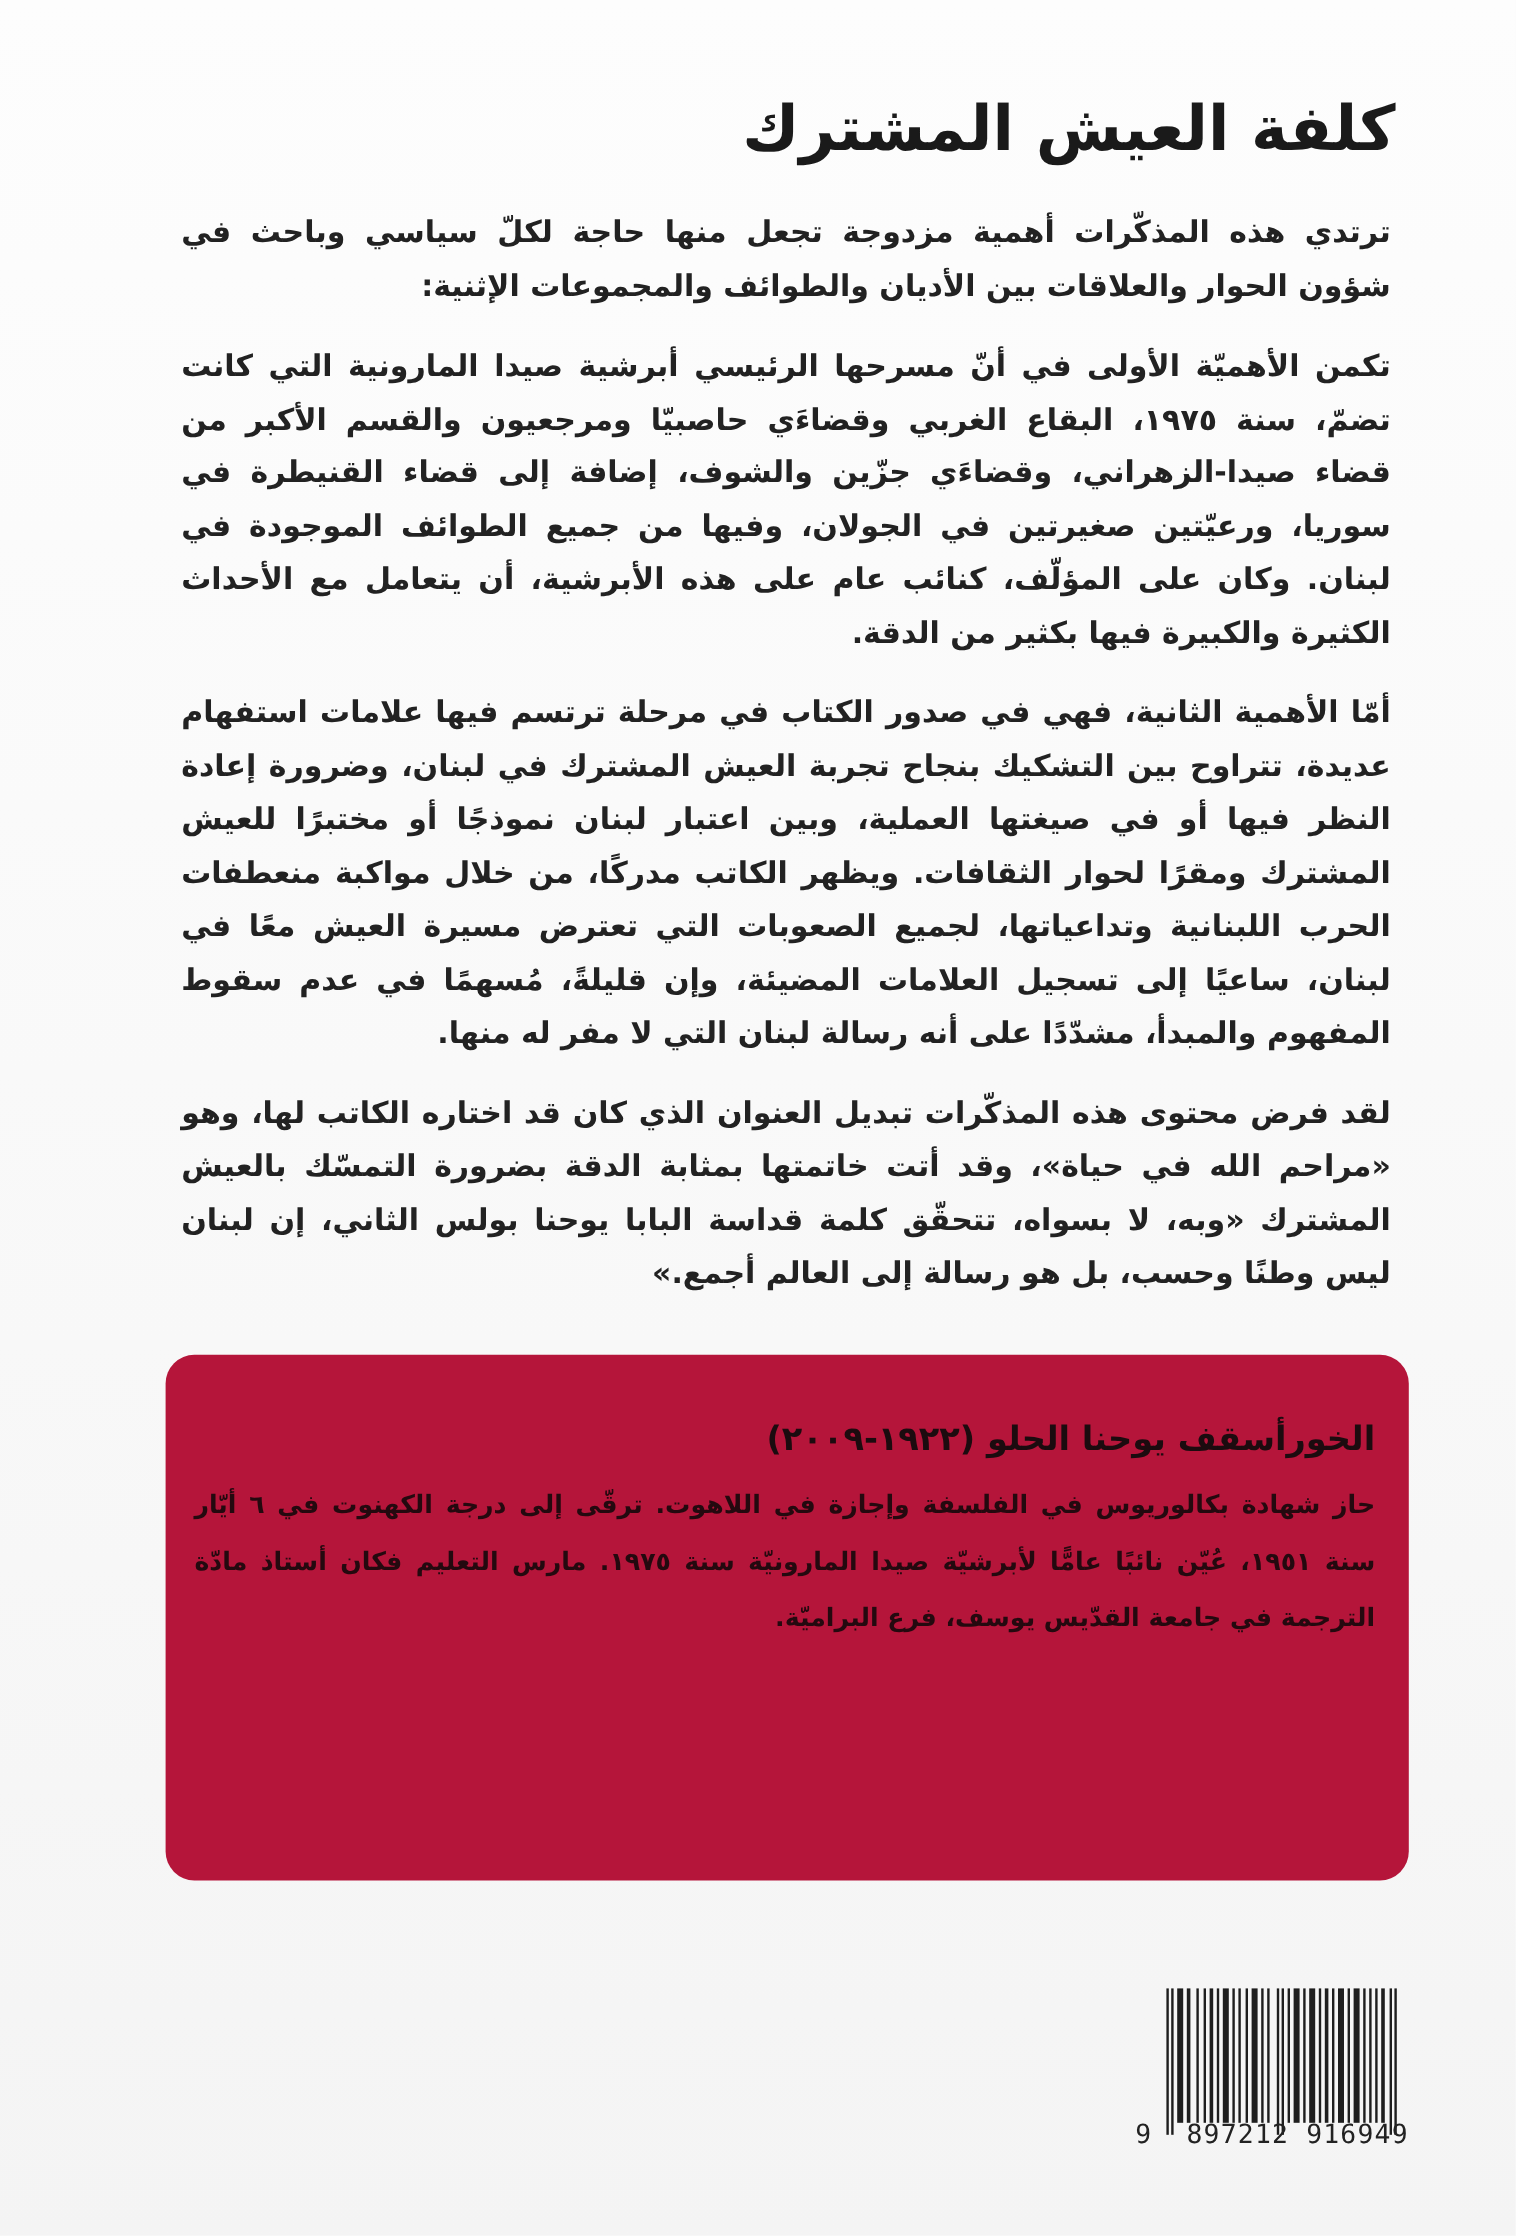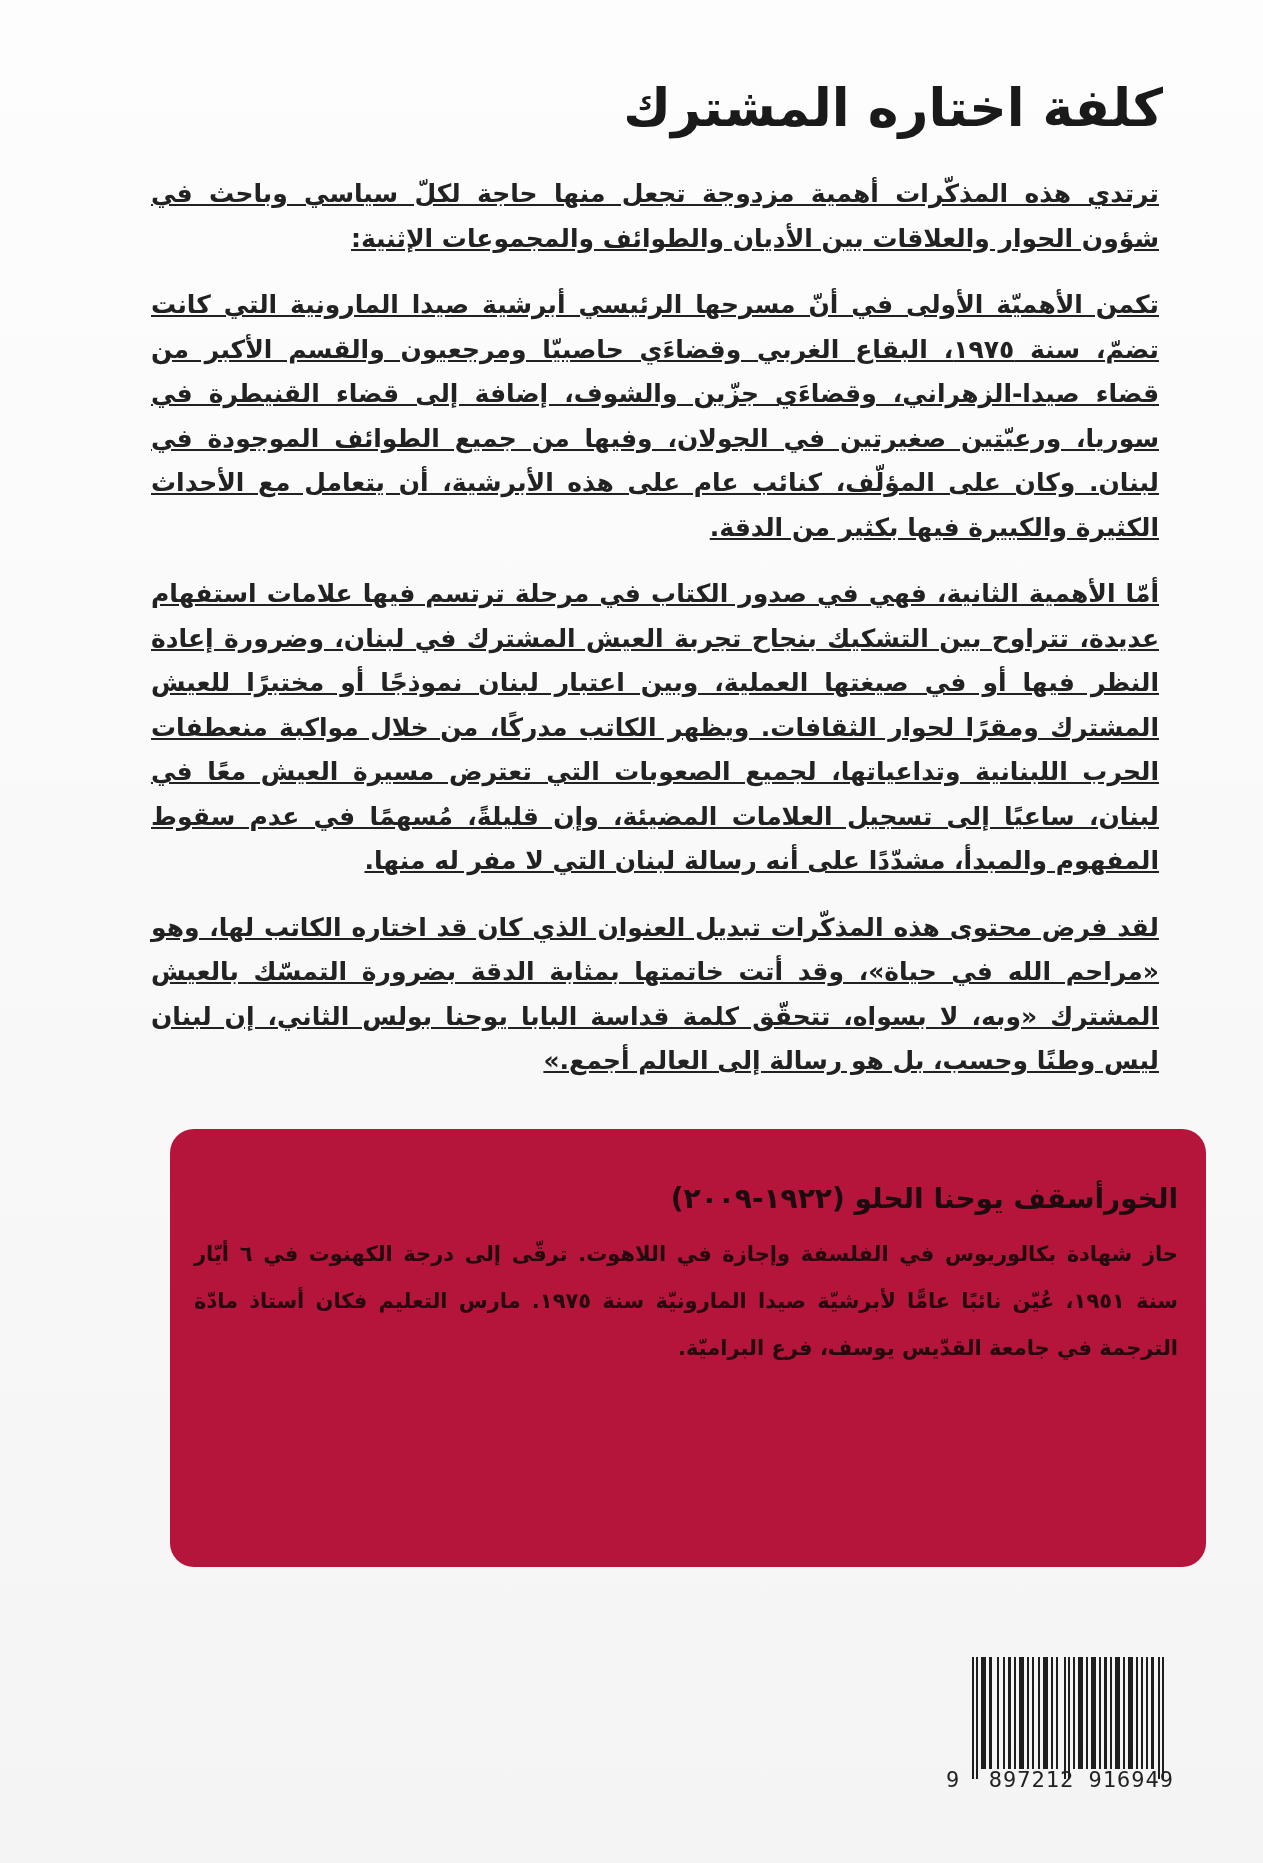--- a/index.html
+++ b/index.html
@@ -39,38 +39,36 @@
       right: 104px;
       top: 172px;
       width: 1008px;
       direction: rtl;
       text-align: justify;
       text-align-last: right;
       font-size: 25px;
       font-weight: bold;
       line-height: 44.5px;
       color: #222;
-      text-decoration: underline;
     }
     .body-text p {
       margin: 0 0 22px 0;
     }
     .bio-box {
       position: absolute;
       left: 138px;
       top: 1129px;
       width: 1036px;
       height: 438px;
       background: #b5153a;
       border-radius: 24px;
       box-sizing: border-box;
       padding: 48px 28px 0 24px;
       direction: rtl;
       color: #2a1015;
-      margin-left: 32px;
     }
     .bio-heading {
       font-size: 28px;
       font-weight: bold;
       line-height: 44px;
       text-align: right;
       margin: 0 0 10px 0;
       color: #1c0b0f;
     }
     .bio-text {
@@ -102,21 +100,21 @@
       color: #222;
       white-space: pre;
       letter-spacing: 1px;
     }
   </style>
 </head>
 <body>
 
 <div class="page">
 
-  <h1 class="book-title">كلفة اختاره المشترك</h1>
+  <h1 class="book-title">كلفة العيش المشترك</h1>
 
   <div class="body-text">
     <p>ترتدي هذه المذكّرات أهمية مزدوجة تجعل منها حاجة لكلّ سياسي وباحث في شؤون الحوار والعلاقات بين الأديان والطوائف والمجموعات الإثنية:</p>
     <p>تكمن الأهميّة الأولى في أنّ مسرحها الرئيسي أبرشية صيدا المارونية التي كانت تضمّ، سنة ١٩٧٥، البقاع الغربي وقضاءَي حاصبيّا ومرجعيون والقسم الأكبر من قضاء صيدا-الزهراني، وقضاءَي جزّين والشوف، إضافة إلى قضاء القنيطرة في سوريا، ورعيّتين صغيرتين في الجولان، وفيها من جميع الطوائف الموجودة في لبنان. وكان على المؤلّف، كنائب عام على هذه الأبرشية، أن يتعامل مع الأحداث الكثيرة والكبيرة فيها بكثير من الدقة.</p>
     <p>أمّا الأهمية الثانية، فهي في صدور الكتاب في مرحلة ترتسم فيها علامات استفهام عديدة، تتراوح بين التشكيك بنجاح تجربة العيش المشترك في لبنان، وضرورة إعادة النظر فيها أو في صيغتها العملية، وبين اعتبار لبنان نموذجًا أو مختبرًا للعيش المشترك ومقرًا لحوار الثقافات. ويظهر الكاتب مدركًا، من خلال مواكبة منعطفات الحرب اللبنانية وتداعياتها، لجميع الصعوبات التي تعترض مسيرة العيش معًا في لبنان، ساعيًا إلى تسجيل العلامات المضيئة، وإن قليلةً، مُسهمًا في عدم سقوط المفهوم والمبدأ، مشدّدًا على أنه رسالة لبنان التي لا مفر له منها.</p>
     <p>لقد فرض محتوى هذه المذكّرات تبديل العنوان الذي كان قد اختاره الكاتب لها، وهو «مراحم الله في حياة»، وقد أتت خاتمتها بمثابة الدقة بضرورة التمسّك بالعيش المشترك «وبه، لا بسواه، تتحقّق كلمة قداسة البابا يوحنا بولس الثاني، إن لبنان ليس وطنًا وحسب، بل هو رسالة إلى العالم أجمع.»</p>
   </div>
 
   <div class="bio-box">
     <h2 class="bio-heading">الخورأسقف يوحنا الحلو (١٩٢٢-٢٠٠٩)</h2>

